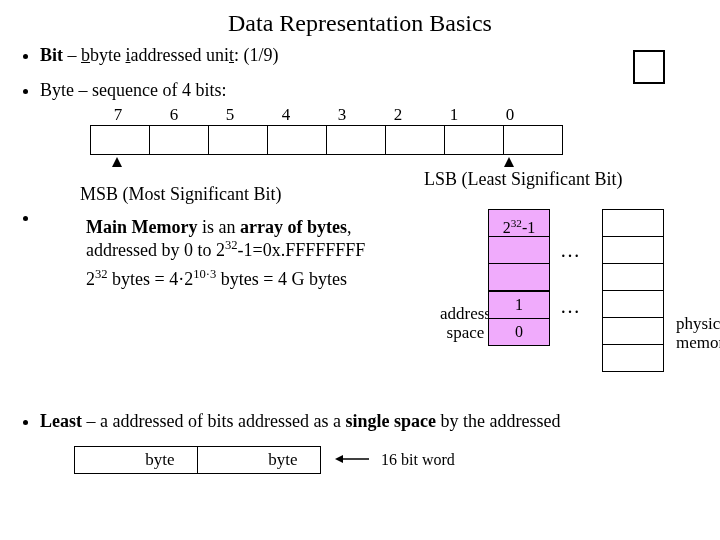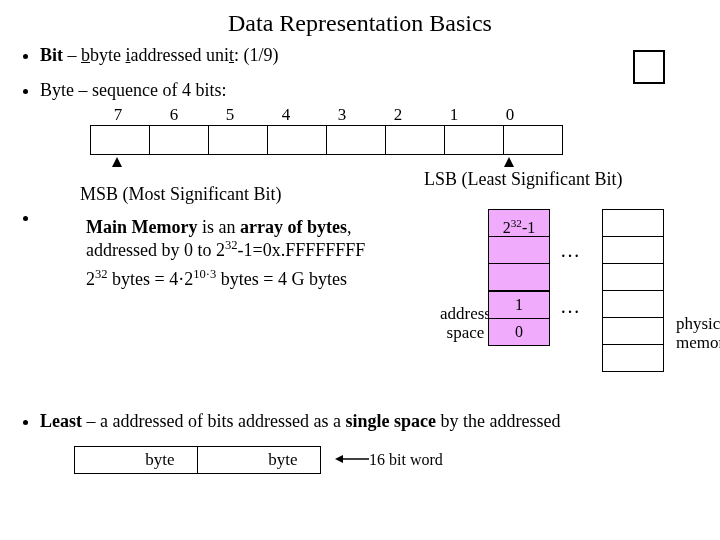--- a/index.html
+++ b/index.html
@@ -108,21 +108,21 @@
   .word-boxes .cell {
     border: 1.5px solid #000;
     width: 74px;
     height: 26px;
     line-height: 26px;
     text-align: center;
     font-size: 17px;
     padding-left: 48px;
   }
   .arrow-left-svg { margin-left: 14px; display: inline-block; }
-  .word16 { margin-left: 0; font-size: 16px; }
+  .word16 { margin-left: 12px; font-size: 16px; }
 
   sup { font-size: 0.7em; }
 </style>
 </head>
 <body>
 
 <div class="title">Data Representation Basics</div>
 
 <div class="bitbox"></div>
 

